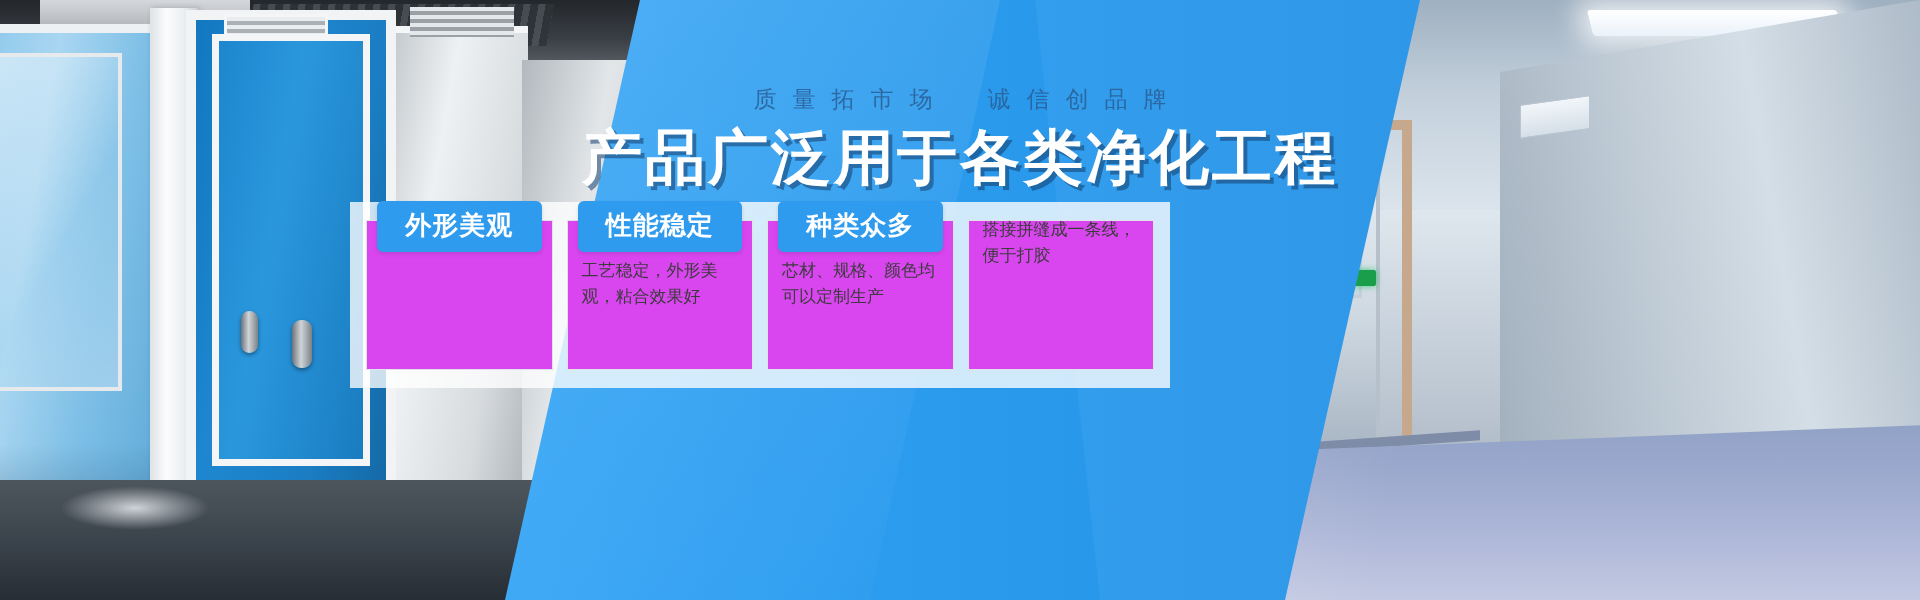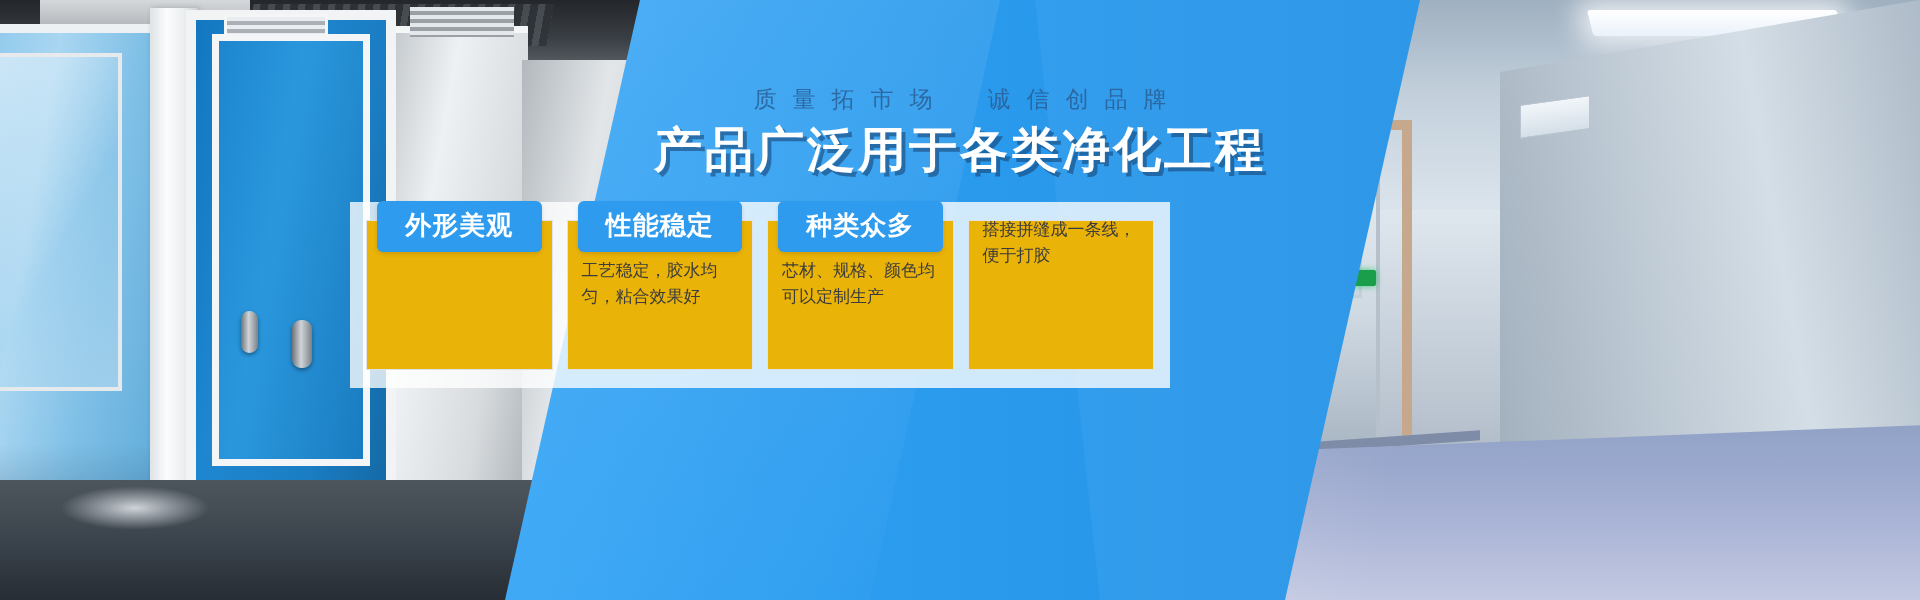--- a/index.html
+++ b/index.html
@@ -219,40 +219,40 @@
     font-size: 23px;
     letter-spacing: 16px;
     color: #2a5f96;
     opacity: .85;
     font-family: "Liberation Sans", "DejaVu Sans", sans-serif;
     text-indent: 16px;
   }
   .headline {
     position: absolute; left: 0; top: 118px; width: 1920px;
     text-align: center;
-    font-size: 48px;
+    font-size: 60px;
     font-weight: bold;
     color: #ffffff;
     letter-spacing: 3px;
     font-family: "Liberation Sans", "DejaVu Sans", sans-serif;
     text-shadow: 4px 4px 0 rgba(20,62,110,.55);
     white-space: nowrap;
   }
 
   .cards-wrap {
     position: absolute; left: 350px; top: 202px;
     width: 820px; height: 186px;
     background: rgba(255,255,255,.78);
     padding: 18px 16px;
     display: flex;
     gap: 14px;
   }
   .card {
     flex: 1 1 0;
-    background: #eab308;
+    background: #d946ef;
     border: 1px solid #dfe3e7;
     display: flex;
     flex-direction: column;
     align-items: center;
     padding: 0 0 8px 0;
     position: relative;
   }
   .card-head {
     width: calc(100% - 20px);
     margin: -10px 0 0 0;
@@ -343,21 +343,21 @@
     <div class="headline">产品广泛用于各类净化工程</div>
 
     <div class="cards-wrap">
 
       <div class="card">
         <div class="card-head">外形美观</div>
       </div>
 
       <div class="card">
         <div class="card-head">性能稳定</div>
-        <div class="card-body">工艺稳定，胶水均匀，粘合效果好</div>
+        <div class="card-body">工艺稳定，外形美观，粘合效果好</div>
       </div>
 
       <div class="card">
         <div class="card-head">种类众多</div>
         <div class="card-body">芯材、规格、颜色均可以定制生产</div>
       </div>
 
       <div class="card">
         <div class="card-body">搭接拼缝成一条线，便于打胶</div>
       </div>

